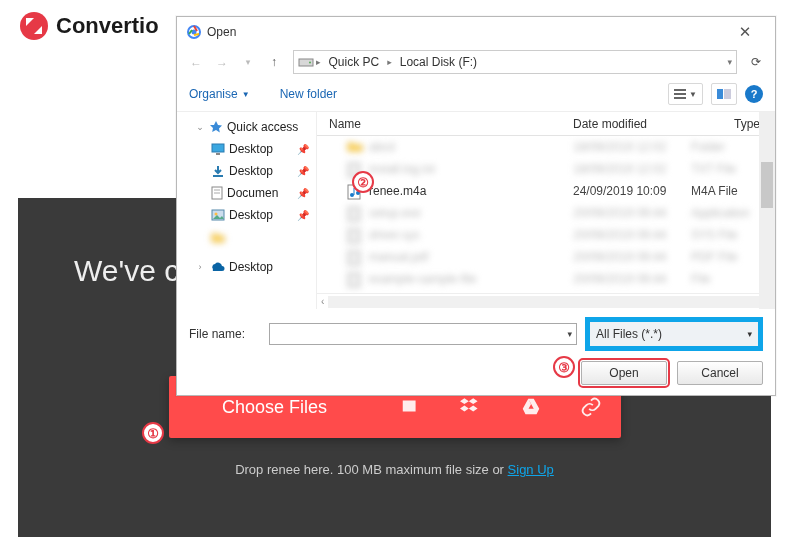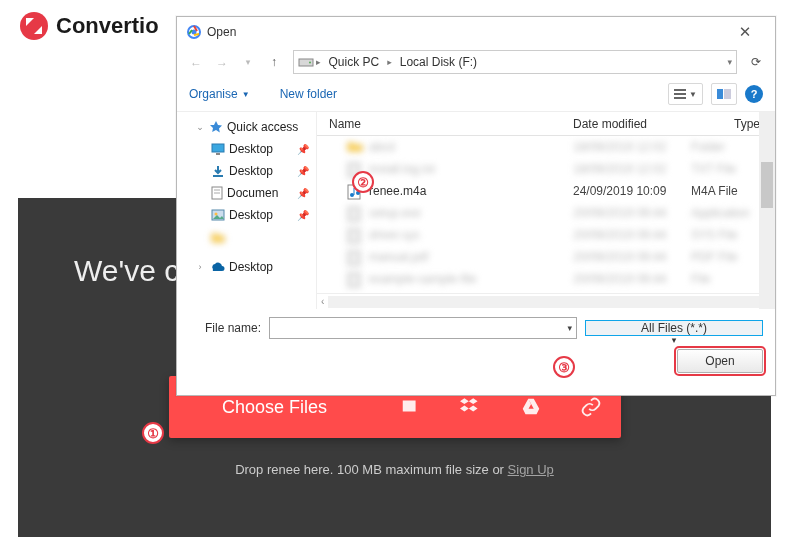--- a/index.html
+++ b/index.html
@@ -14,21 +14,21 @@
 
 .hero { position:absolute; top:198px; left:18px; right:18px; bottom:18px; background:#3a3a3a; color:#fff; }
 .hero h2 { font-weight:300; font-size:30px; padding:56px 0 0 56px; color:#eee; }
 
 .choose-wrap { position:absolute; bottom:60px; left:50%; transform:translateX(-50%); width:452px; }
 .choose-btn { background:#ff4b4b; color:#fff; height:62px; display:flex; align-items:center; border-radius:2px; box-shadow:0 3px 10px rgba(0,0,0,.3); }
 .choose-btn .lbl { flex:1; text-align:center; font-size:18px; }
 .choose-btn .ic { width:60px; display:flex; justify-content:center; align-items:center; }
 .choose-btn svg { fill:#fff; width:22px; height:22px; opacity:.9; }
 .drop-line { text-align:center; font-size:13px; color:#ccc; margin-top:24px; }
-.drop-line a { color:#a3a3a3; text-decoration:underline; }
+.drop-line a { color:#0ea5e9; text-decoration:underline; }
 
 .badge { position:absolute; width:22px; height:22px; border:2px solid #e63946; border-radius:50%; background:#fff; color:#e63946; font-size:13px; display:flex; align-items:center; justify-content:center; font-weight:600; z-index:50; }
 #b1 { top:422px; left:142px; }
 #b2 { top:171px; left:352px; }
 #b3 { top:356px; left:553px; }
 
 .dialog { position:absolute; top:16px; left:176px; width:600px; height:380px; background:#fff; border:1px solid #b8b8b8; box-shadow:0 0 0 1px rgba(0,0,0,.03); z-index:40; font-size:12px; color:#333; }
 .dlg-title { display:flex; align-items:center; height:30px; padding:0 10px; }
 .dlg-title svg { margin-right:6px; }
 .dlg-title .t { flex:1; font-size:12px; }
@@ -73,24 +73,24 @@
 .frow.blur .c-name span, .frow.blur .c-date, .frow.blur .c-type { filter:blur(3px); color:#bbb; }
 .frow.blur .fic { filter:blur(1px); }
 .fic { width:16px; height:14px; display:inline-block; }
 .hsb { height:16px; border-top:1px solid #eee; display:flex; align-items:center; padding:0 4px; color:#888; font-size:10px;}
 .hsb .track { flex:1; background:#f0f0f0; height:12px; margin:0 4px;}
 .vsb { position:absolute; right:0; top:0; bottom:0; width:16px; background:#efefef; display:flex; flex-direction:column; align-items:center;}
 .vsb .thumb { width:12px; height:46px; background:#c8c8c8; margin-top:50px;}
 
 .dlg-foot { padding:8px 12px 10px; }
 .fn-row { display:flex; align-items:center; gap:8px; margin-bottom:10px; }
-.fn-row label { font-size:12px; width:72px; text-align:right; }
+.fn-row label { font-size:12px; width:72px; text-align:left; }
 .fn-field { flex:1; border:1px solid #a8a8a8; height:22px; display:flex; align-items:center; justify-content:flex-end; padding:0 4px; }
 .fn-field .dd { font-size:9px; color:#444; }
-.flt { width:178px; border:1px solid #0ea5e9; background:#eef2f5; height:16px; display:flex; align-items:center; padding:0 6px; font-size:12px;flex-direction:column;}
+.flt { width:178px; border:5px solid #0ea5e9; background:#eef2f5; height:34px; display:flex; align-items:center; padding:0 6px; font-size:12px;}
 .flt span:first-child { flex:1; }
 .btn-row { display:flex; justify-content:flex-end; gap:10px; }
 .wbtn { width:86px; height:24px; border:1px solid #b0b0b0; background:linear-gradient(#fefefe,#e9e9e9); font-size:12px; display:flex; align-items:center; justify-content:center; border-radius:2px;}
 .wbtn.primary { outline:2px solid #e63946; outline-offset:1px; }
 </style>
 </head>
 <body>
 
 <div class="logo-bar">
   <span class="mark"></span>
@@ -348,15 +348,16 @@
       <div class="fn-field">
           <span class="dd">▾</span>
         </div>
       <div class="flt">
           <span>All Files (*.*)</span>
           <span style="font-size:9px">▾</span>
         </div>
     </div>
     <div class="btn-row">
       <div class="wbtn primary">Open</div>
+      <div class="wbtn">Cancel</div>
     </div>
   </div>
 </div>
 
 </body></html>

